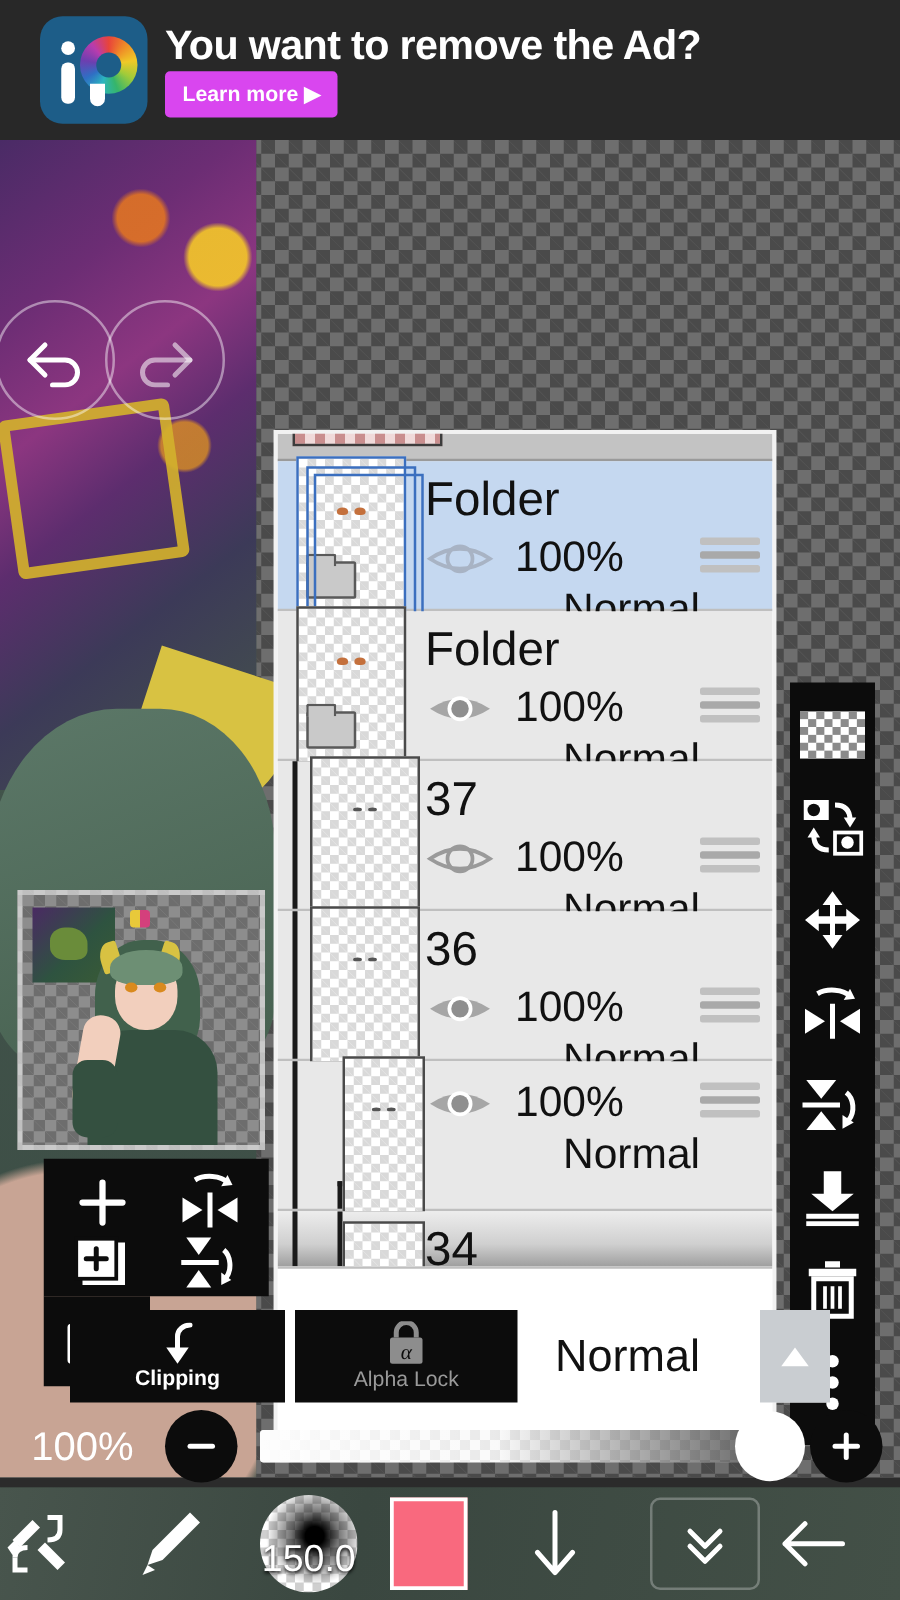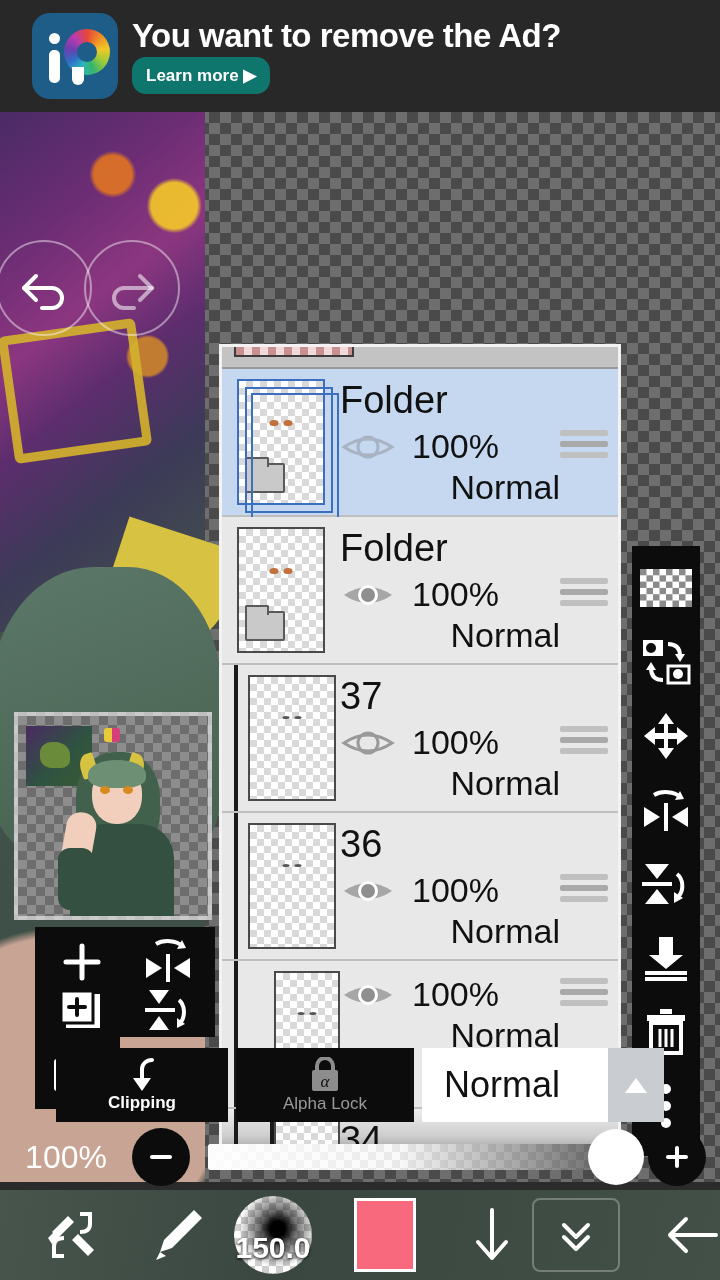--- a/index.html
+++ b/index.html
@@ -25,22 +25,22 @@
     position:absolute;left:32px;top:16px;width:46px;height:46px;border-radius:50%;
     background:conic-gradient(#e8443a,#ef8b27,#efc927,#9fcb3a,#36b56a,#2bb5c0,#2f6fc4,#6c3fb0,#b83cae,#e8443a);
   }
   #ad-logo .wheel:after{content:"";position:absolute;left:13px;top:13px;width:20px;height:20px;border-radius:50%;background:#1d5d88;}
   #ad-logo .stem2{position:absolute;left:40px;top:54px;width:12px;height:18px;background:#fff;border-radius:0 0 6px 6px;}
   #ad-text{flex:1;padding-left:14px;}
   #ad-line1{color:#fff;font-size:33px;font-weight:bold;letter-spacing:-.5px;line-height:36px;}
   #ad-row2{display:flex;align-items:center;gap:14px;margin-top:3px;}
   #ad-line2{color:#e8e8e8;font-size:27px;line-height:30px;}
   #ad-cta{
-    background:#0f766e;color:#fff;font-size:17px;font-weight:bold;
-    padding:8px 14px;border-radius:14px;white-space:nowrap;
+    background:#d946ef;color:#fff;font-size:17px;font-weight:bold;
+    padding:8px 14px;border-radius:4px;white-space:nowrap;
   }
 
   
   #canvas-area{
     position:absolute;left:0;top:112px;width:720px;height:1070px;
     background-color:#6e6e6e;
     background-image:
       linear-gradient(45deg,#4a4a4a 25%,transparent 25%,transparent 75%,#4a4a4a 75%),
       linear-gradient(45deg,#4a4a4a 25%,transparent 25%,transparent 75%,#4a4a4a 75%);
     background-size:22px 22px;
@@ -135,21 +135,21 @@
   }
   #layer-partial-top:after{
     content:"";position:absolute;left:12px;top:-10px;width:116px;height:16px;
     border:2px solid #3c3c3c;
     background-color:#f0dada;
     background-image:linear-gradient(90deg,#c98e8e 50%,transparent 50%);
     background-size:16px 16px;
   }
   .layer-row{
     position:relative;display:flex;border-bottom:2px solid #bfbfbf;
-    background:#e8e8e8;height:148px;padding:8px 0;
+    background:#e8e8e8;height:120px;padding:8px 0;
   }
   .layer-row.selected{background:#c5d8f0;}
   .layer-thumb-wrap{position:relative;width:118px;flex:0 0 auto;display:flex;align-items:center;justify-content:center;}
   .layer-thumb{
     width:88px;height:126px;border:2px solid #4a4a4a;position:relative;
     background-color:#ffffff;
     background-image:
       linear-gradient(45deg,#d9d9d9 25%,transparent 25%,transparent 75%,#d9d9d9 75%),
       linear-gradient(45deg,#d9d9d9 25%,transparent 25%,transparent 75%,#d9d9d9 75%);
     background-size:14px 14px;background-position:0 0,7px 7px;
@@ -234,21 +234,21 @@
 
   
   #bottom-toolbar{
     position:absolute;left:0;top:1190px;width:720px;height:90px;
     background:#3d4a43;display:flex;align-items:center;
   }
   #bottom-toolbar:before{
     content:"";position:absolute;inset:0;
     background:linear-gradient(100deg,#48554d 0%,#3a4740 40%,#435047 100%);
   }
-  .tb-item{position:relative;z-index:2;height:90px;display:flex;align-items:center;justify-content:flex-end;flex:0 0 auto;font-weight:bold;}
+  .tb-item{position:relative;z-index:2;height:90px;display:flex;align-items:center;justify-content:flex-start;flex:0 0 auto;}
   #tool-switch-button{width:104px;}
   #brush-tool-button{width:104px;}
   #brush-size-button{width:104px;}
   #color-swatch-button{width:104px;}
   #down-arrow-button{width:104px;}
   #collapse-button{width:100px;}
   #back-button{width:104px;}
   #brush-size-circle{
     width:78px;height:78px;border-radius:50%;
     background:

